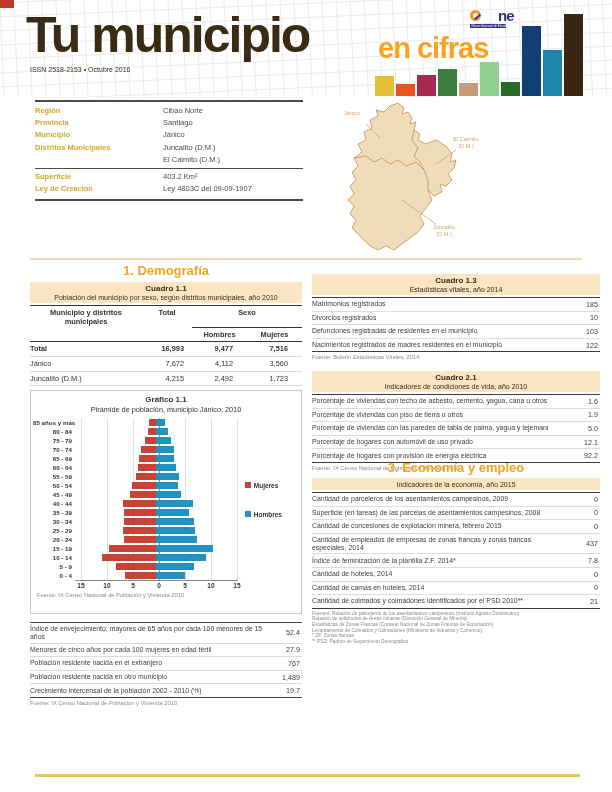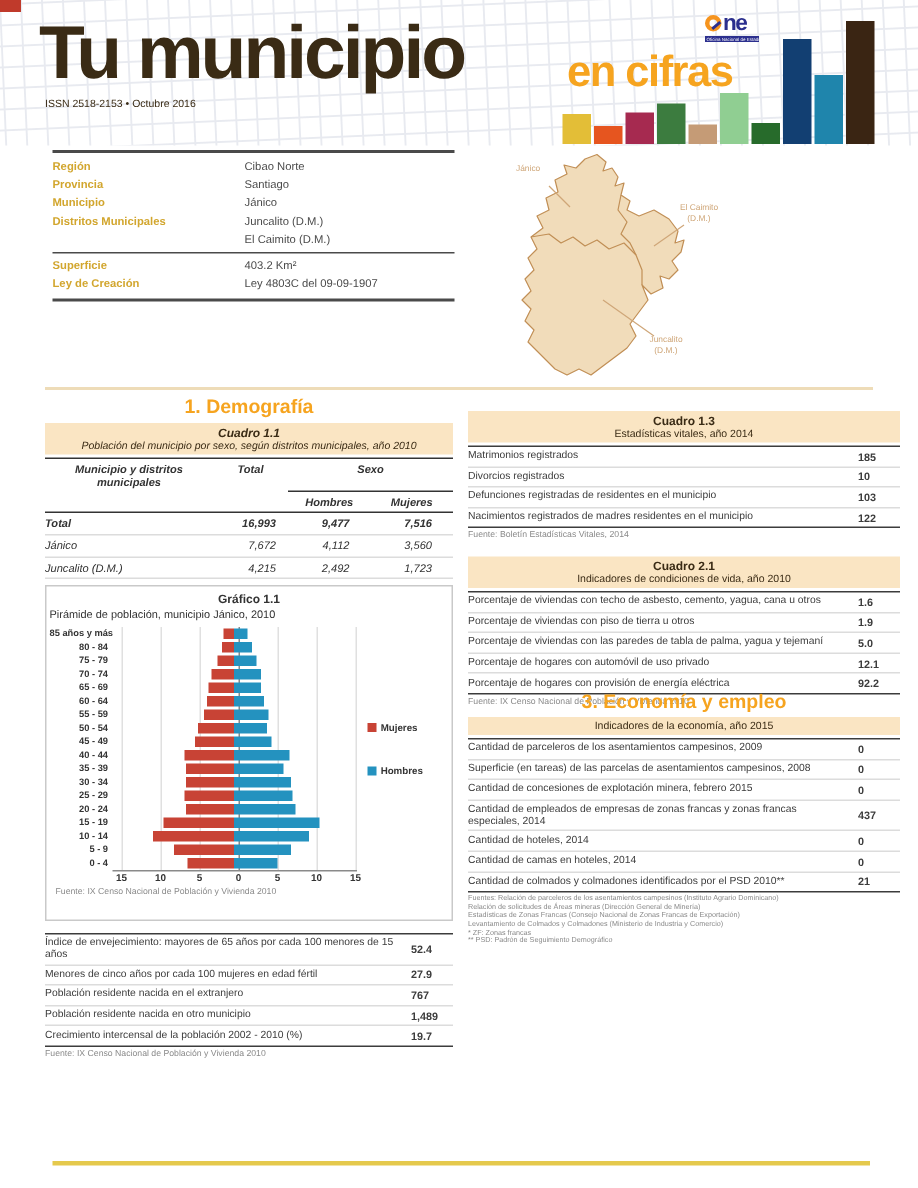--- a/index.html
+++ b/index.html
@@ -12,21 +12,21 @@
     background-image:linear-gradient(#d9dde6 1px,transparent 1px),
                      linear-gradient(90deg,#d9dde6 1px,transparent 1px);
     background-size:14px 14px;transform:rotate(-2.5deg);opacity:.6;}
   .corner-mark{position:absolute;left:0;top:0;width:14px;height:8px;background:#c03a2b;}
   .main-title{position:absolute;left:26px;top:6px;font-size:50px;font-weight:bold;
     color:#3a2b15;letter-spacing:-2px;white-space:nowrap;}
   .title-accent{position:absolute;left:378px;top:32px;font-size:29px;font-weight:bold;
     color:#f6a41f;letter-spacing:-1px;white-space:nowrap;}
   .issn{position:absolute;left:30px;top:66px;font-size:7px;color:#3a2b15;}
   .one-logo{position:absolute;left:470px;top:7px;width:52px;text-align:left;}
-  .one-row{display:flex;align-items:center;gap:1px;}
+  .one-row{display:flex;align-items:center;gap:17px;}
   .one-o{display:inline-block;width:11px;height:11px;border:3px solid #f6941e;border-radius:50%;
     box-sizing:border-box;position:relative;}
   .one-o::after{content:"";position:absolute;left:1px;top:3px;width:7px;height:2px;background:#2b2f8e;transform:rotate(-40deg);}
   .one-ne{font-size:15px;font-weight:bold;color:#2b2f8e;letter-spacing:-1px;}
   .one-sub{margin-top:0;background:#2b2f8e;color:#fff;font-size:3px;line-height:4px;
     padding:0 1px;width:34px;overflow:hidden;white-space:nowrap;}
   .header-bars{position:absolute;left:375px;top:0;width:220px;height:96px;
     display:flex;align-items:flex-end;gap:2px;}
   .deco-bar{width:19px;}
 
@@ -47,44 +47,44 @@
   .sec-title{position:absolute;text-align:center;font-size:13px;font-weight:bold;color:#f6a41f;}
   .cuadro-band{background:#fae5c3;text-align:center;padding:2px 4px;color:#3a2b15;}
   .cuadro-band .ct{font-size:8px;font-weight:bold;}
   .cuadro-band .cs{font-size:7px;margin-top:1px;}
   .source{font-size:5.8px;color:#8a8a8a;margin-top:2px;}
   .ind-rows{border-top:1.5px solid #3c3c3c;border-bottom:1.5px solid #3c3c3c;margin-top:2px;}
   .ind-row{display:flex;align-items:center;justify-content:space-between;
     padding:1.8px 0;border-bottom:.5px solid #dcdcdc;font-size:6.9px;color:#3c3c3c;}
   .ind-row:last-child{border-bottom:none;}
   .ind-label{flex:1;padding-right:8px;line-height:8px;}
-  .ind-value{min-width:26px;padding-right:2px;font-size:7.2px;font-weight:bold;}
-
-  
-  .c11{position:absolute;left:30px;top:282px;width:272px;font-style:italic;}
+  .ind-value{min-width:26px;text-align:right;padding-right:2px;font-size:7.2px;}
+
+  
+  .c11{position:absolute;left:30px;top:282px;width:272px;}
   .t11{border-top:1.5px solid #333;margin-top:2px;font-size:7.4px;color:#333;}
   .t11-h1{display:flex;font-weight:bold;}
   .t11-h1 .hname{width:112px;padding:2px 0;text-align:center;}
   .t11-h1 .htotal{width:50px;text-align:center;padding:2px 0;}
   .t11-h1 .hsexo{width:110px;text-align:center;border-bottom:1px solid #333;padding:2px 0;}
   .t11-h2{display:flex;font-weight:bold;border-bottom:1.5px solid #333;}
   .t11-h2 .sp{width:162px;}
   .t11-h2 .hsub{width:55px;text-align:center;padding:2px 0;}
   .t11-row{display:flex;padding:2.4px 0;border-bottom:.5px solid #dcdcdc;}
   .t11-row:last-child{border-bottom:1.5px solid #333;}
   .t11-row .cname{width:112px;}
   .t11-row .cnum{width:50px;text-align:right;padding-right:8px;box-sizing:border-box;}
   .t11-row .cnum2{width:55px;text-align:right;padding-right:14px;box-sizing:border-box;}
   .t11-row.bold{font-weight:bold;}
 
   
   .g11{position:absolute;left:30px;top:390px;width:272px;height:224px;border:1px solid #c9c9c9;
     padding:4px 2px 2px 2px;box-sizing:border-box;background:#fff;}
   .g11 .gt{text-align:center;font-weight:bold;font-size:8px;color:#333;}
-  .g11 .gs{font-size:7.3px;color:#333;margin-top:1px;}
+  .g11 .gs{text-align:center;font-size:7.3px;color:#333;margin-top:1px;}
   .pyr{display:flex;margin-top:4px;}
   .pyr-labels{width:42px;display:flex;flex-direction:column;}
   .pyr-label{height:9px;line-height:9px;text-align:right;padding-right:3px;
     font-size:6.2px;font-weight:bold;color:#333;white-space:nowrap;}
   .pyr-plot{position:relative;width:168px;border-bottom:1px solid #8a8a8a;}
   .gl{position:absolute;top:0;bottom:0;width:1px;background:#e0e0e0;}
   .gl.center{background:#8a8a8a;}
   .pyr-row{height:9px;display:flex;position:relative;}
   .half{width:50%;display:flex;align-items:center;}
   .half.l{justify-content:flex-end;}
@@ -555,20 +555,24 @@
         </div>
         <div class="ind-row">
           <div class="ind-label">Cantidad de concesiones de explotación minera, febrero 2015</div>
           <div class="ind-value">0</div>
         </div>
         <div class="ind-row">
           <div class="ind-label">Cantidad de empleados de empresas de zonas francas y zonas francas especiales, 2014</div>
           <div class="ind-value">437</div>
         </div>
         <div class="ind-row">
+          <div class="ind-label">Índice de feminización de la plantilla Z.F. 2014*</div>
+          <div class="ind-value">7.8</div>
+        </div>
+        <div class="ind-row">
           <div class="ind-label">Cantidad de hoteles, 2014</div>
           <div class="ind-value">0</div>
         </div>
         <div class="ind-row">
           <div class="ind-label">Cantidad de camas en hoteles, 2014</div>
           <div class="ind-value">0</div>
         </div>
         <div class="ind-row">
           <div class="ind-label">Cantidad de colmados y colmadones identificados por el PSD 2010**</div>
           <div class="ind-value">21</div>

